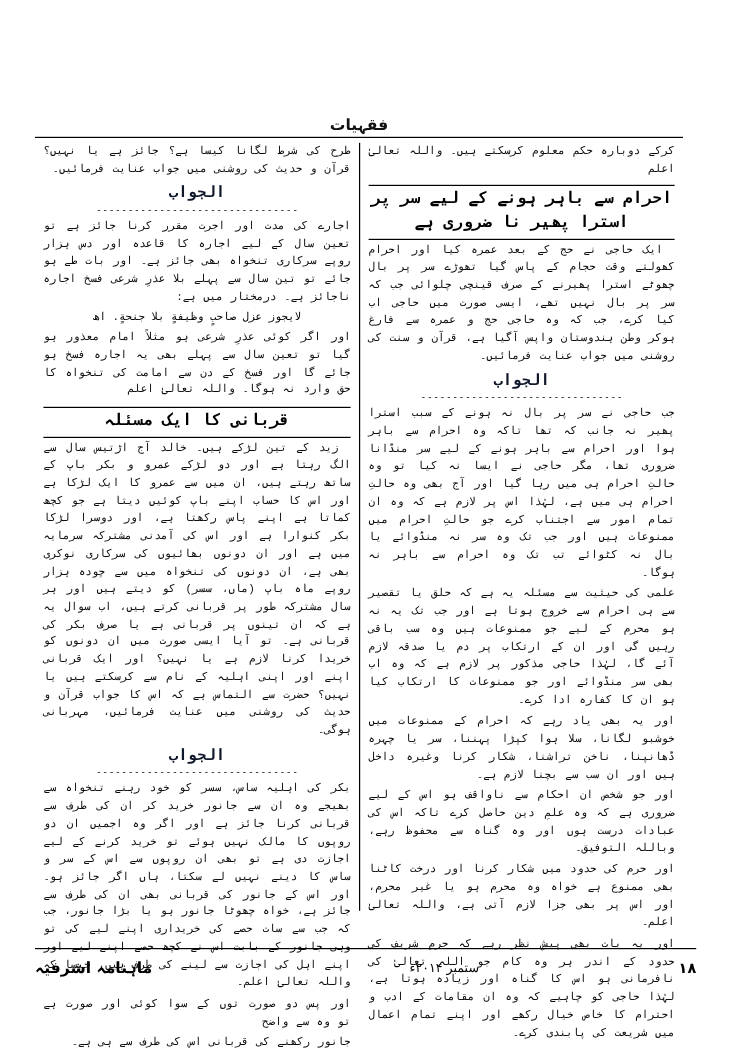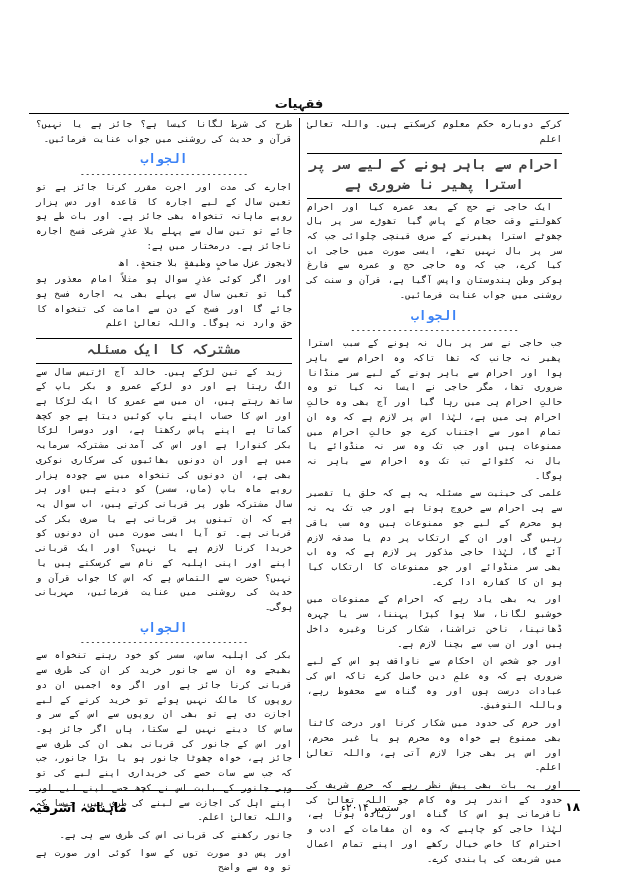--- a/index.html
+++ b/index.html
@@ -63,45 +63,46 @@
   }
   .ptext.ind {
     text-indent: 10px;
   }
   .qhead {
     font-size: 13.5px;
     font-weight: bold;
     text-align: center;
     line-height: 1.45;
     margin: 6px 0 2px 0;
-    color: #404040;
+    color: #000000;
     border-top: 1.3px solid #000;
     border-bottom: 1.3px solid #000;
     padding: 2px 0;
   }
   .ans {
     text-align: center;
     margin: 5px 0 3px 0;
   }
   .ans .lbl {
     font-size: 13px;
     font-weight: bold;
     letter-spacing: 1px;
-    color: #3b82f6;
+    color: #0f172a;
     display: block;
     line-height: 1.2;
   }
   .ans .dash {
     display: block;
     font-size: 9px;
     letter-spacing: -1px;
     color: #000;
     margin-top: -1px;
   }
   .center-small {
+    text-align: center;
     font-size: 9px;
     line-height: 1.5;
     margin: 2px 0;
   }
   
   .footer {
     position: absolute;
     left: 40px;
     right: 40px;
     top: 790px;
@@ -164,36 +165,36 @@
 
       <div class="col left">
 
         <p class="ptext">طرح کی شرط لگانا کیسا ہے؟ جائز ہے یا نہیں؟ قرآن و حدیث کی روشنی میں جواب عنایت فرمائیں۔</p>
 
         <div class="ans">
           <span class="lbl">الجواب</span>
           <span class="dash">۔۔۔۔۔۔۔۔۔۔۔۔۔۔۔۔۔۔۔۔۔۔۔۔۔۔۔۔۔۔۔۔</span>
         </div>
 
-        <p class="ptext">اجارے کی مدت اور اجرت مقرر کرنا جائز ہے تو تعین سال کے لیے اجارہ کا قاعدہ اور دس ہزار روپے ماہانہ تنخواہ بھی جائز ہے۔ اور بات طے ہو جائے تو تین سال سے پہلے بلا عذرِ شرعی فسخ اجارہ ناجائز ہے۔ درمختار میں ہے:</p>
+        <p class="ptext">اجارے کی مدت اور اجرت مقرر کرنا جائز ہے تو تعین سال کے لیے اجارہ کا قاعدہ اور دس ہزار روپے سرکاری تنخواہ بھی جائز ہے۔ اور بات طے ہو جائے تو تین سال سے پہلے بلا عذرِ شرعی فسخ اجارہ ناجائز ہے۔ درمختار میں ہے:</p>
         <p class="center-small">لایجوز عزل صاحبٍ وظیفةٍ بلا جنحةٍ. اھ</p>
-        <p class="ptext">اور اگر کوئی عذرِ سوال ہو مثلاً امام معذور ہو گیا تو تعین سال سے پہلے بھی یہ اجارہ فسخ ہو جائے گا اور فسخ کے دن سے امامت کی تنخواہ کا حق وارد نہ ہوگا۔ واللہ تعالیٰ اعلم</p>
-
-        <div class="qhead">مشترکہ کا ایک مسئلہ</div>
+        <p class="ptext">اور اگر کوئی عذرِ شرعی ہو مثلاً امام معذور ہو گیا تو تعین سال سے پہلے بھی یہ اجارہ فسخ ہو جائے گا اور فسخ کے دن سے امامت کی تنخواہ کا حق وارد نہ ہوگا۔ واللہ تعالیٰ اعلم</p>
+
+        <div class="qhead">قربانی کا ایک مسئلہ</div>
 
         <p class="ptext ind">زید کے تین لڑکے ہیں۔ خالد آج اڑتیس سال سے الگ رہتا ہے اور دو لڑکے عمرو و بکر باپ کے ساتھ رہتے ہیں، ان میں سے عمرو کا ایک لڑکا ہے اور اس کا حساب اپنے باپ کوئیں دیتا ہے جو کچھ کماتا ہے اپنے پاس رکھتا ہے، اور دوسرا لڑکا بکر کنوارا ہے اور اس کی آمدنی مشترکہ سرمایہ میں ہے اور ان دونوں بھائیوں کی سرکاری نوکری بھی ہے، ان دونوں کی تنخواہ میں سے چودہ ہزار روپے ماہ باپ (ماں، سسر) کو دیتے ہیں اور ہر سال مشترکہ طور پر قربانی کرتے ہیں، اب سوال یہ ہے کہ ان تینوں پر قربانی ہے یا صرف بکر کی قربانی ہے۔ تو آیا ایسی صورت میں ان دونوں کو خریدا کرنا لازم ہے یا نہیں؟ اور ایک قربانی اپنے اور اپنی اہلیہ کے نام سے کرسکتے ہیں یا نہیں؟ حضرت سے التماس ہے کہ اس کا جواب قرآن و حدیث کی روشنی میں عنایت فرمائیں، مہربانی ہوگی۔</p>
 
         <div class="ans">
           <span class="lbl">الجواب</span>
           <span class="dash">۔۔۔۔۔۔۔۔۔۔۔۔۔۔۔۔۔۔۔۔۔۔۔۔۔۔۔۔۔۔۔۔</span>
         </div>
 
         <p class="ptext">بکر کی اہلیہ ساس، سسر کو خود رہنے تنخواہ سے بھیجے وہ ان سے جانور خرید کر ان کی طرف سے قربانی کرنا جائز ہے اور اگر وہ اجمیں ان دو روپوں کا مالک نہیں ہوئے تو خرید کرنے کے لیے اجازت دی ہے تو بھی ان روپوں سے اس کے سر و ساس کا دینے نہیں لے سکتا، ہاں اگر جائز ہو۔ اور اس کے جانور کی قربانی بھی ان کی طرف سے جائز ہے، خواہ چھوٹا جانور ہو یا بڑا جانور، جب کہ جب سے سات حصے کی خریداری اپنے لیے کی تو وہی جانور کے بابت اس نے کچھ حصے اپنے لیے اور اپنے اہل کی اجازت سے لینے کی طرف ہیں، جیسا کہ واللہ تعالیٰ اعلم۔</p>
+        <p class="ptext">اور پس دو صورت توں کے سوا کوئی اور صورت ہے تو وہ سے واضح</p>
         <p class="ptext">جانور رکھنے کی قربانی اس کی طرف سے ہی ہے۔</p>
-        <p class="ptext">اور پس دو صورت توں کے سوا کوئی اور صورت ہے تو وہ سے واضح</p>
 
       </div>
 
     </div>
   </div>
 
   <div class="footer">
     <span class="pg">۱۸</span>
     <span class="mid">ستمبر ۲۰۱۴ء</span>
     <span class="mag">ماہنامہ اشرفیہ</span>

